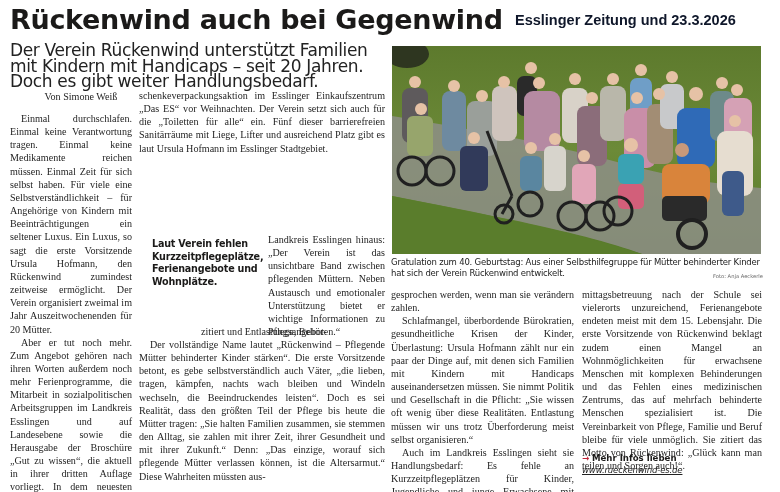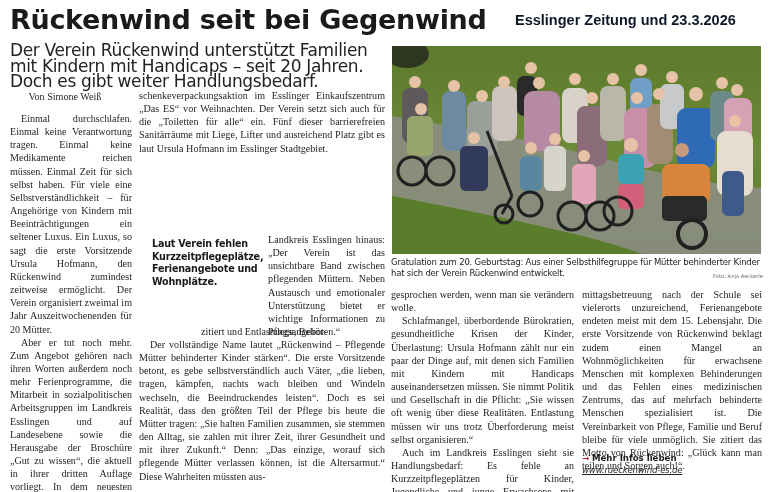--- a/index.html
+++ b/index.html
@@ -21,21 +21,21 @@
   }
   .col {
     position: absolute; font-family: "Liberation Serif", serif;
     font-size: 10.1px; line-height: 13.15px; color: #1e1e1e; text-align: justify;
     hyphens: manual;
   }
   .col p { margin: 0; text-indent: 0; }
   .col p.ind { text-indent: 11px; }
   .byline {
     position: absolute; left: 0; top: 91px; width: 130px; text-align: center;
-    font-family: "Liberation Serif", serif; font-size: 10.1px; color: #1e1e1e; padding-left: 0;
+    font-family: "Liberation Serif", serif; font-size: 10.1px; color: #1e1e1e; padding-left: 16px;
   }
   .dateline { font-family: "DejaVu Sans", sans-serif; font-weight: bold; font-size: 8.6px; letter-spacing: 0.1px; }
   .pullquote {
     position: absolute; left: 152px; top: 238px; width: 118px;
     font-family: "DejaVu Sans", sans-serif; font-weight: bold; font-size: 9.6px; line-height: 12.6px;
     color: #1b1a19; letter-spacing: -0.2px;
   }
   .photo {
     position: absolute; left: 392px; top: 46px; width: 369px; height: 208px;
     overflow: hidden; background: #5f7d33;
@@ -53,21 +53,21 @@
     position: absolute; left: 582px; top: 453px;
     font-family: "DejaVu Sans", sans-serif; font-size: 8.6px; line-height: 11.5px;
   }
   .moreinfo .arrow { color: #c0263a; font-weight: bold; }
   .moreinfo .label { font-weight: bold; color: #1b1a19; }
   .moreinfo .url { font-style: italic; text-decoration: underline; color: #222; letter-spacing: -0.2px; }
 </style>
 </head>
 <body>
 
-<div class="headline">Rückenwind seit bei Gegenwind</div>
+<div class="headline">Rückenwind auch bei Gegenwind</div>
 <div class="source">Esslinger Zeitung und 23.3.2026</div>
 <div class="subhead">Der Verein Rückenwind unterstützt Familien mit Kindern mit Handicaps – seit 20 Jahren. Doch es gibt weiter Handlungsbedarf.</div>
 
 <div class="byline">Von Simone Weiß</div>
 
 <div class="col" style="left:10px; top:112px; width:122px;">
   <p class="ind">Einmal durchschlafen. Einmal keine Verantwortung tragen. Einmal keine Medikamente reichen müssen. Einmal Zeit für sich selbst haben. Für viele eine Selbstverständlichkeit – für Angehörige von Kindern mit Beeinträchtigungen ein seltener Luxus. Ein Luxus, so sagt die erste Vorsitzende Ursula Hofmann, den Rückenwind zumindest zeitweise ermöglicht. Der Verein organisiert zweimal im Jahr Auszeitwochenenden für 20 Mütter.</p>
   <p class="ind">Aber er tut noch mehr. Zum Angebot gehören nach ihren Worten außerdem noch mehr Ferienprogramme, die Mitarbeit in sozialpolitischen Arbeitsgruppen im Landkreis Esslingen und auf Landesebene sowie die Herausgabe der Broschüre „Gut zu wissen“, die aktuell in ihrer dritten Auflage vorliegt. In dem neuesten Heft geht es auch um praktische Hilfen bei Rechtsfragen, Schulsozialarbeit, Beratungs- oder Anlaufstellen. Der Verein habe sich zudem als eine „verlässliche Anlaufstelle nicht nur für Eltern, sondern auch für Ämter und Beratungsstellen etabliert“. Ein großes Projekt ist die Ge-</p>
 </div>
 
@@ -166,25 +166,25 @@
       <circle cx="226" cy="165" r="14" fill="none" stroke="#202020" stroke-width="3"></circle>
       <rect x="270" y="118" width="48" height="40" rx="8" fill="#d9843b"></rect>
       <rect x="270" y="150" width="45" height="25" rx="5" fill="#2a2a2a"></rect>
       <circle cx="290" cy="104" r="7" fill="#c8997a"></circle>
       <circle cx="300" cy="188" r="14" fill="none" stroke="#202020" stroke-width="4"></circle>
       <rect x="330" y="125" width="22" height="45" rx="6" fill="#3e5a8a"></rect>
     </g>
   </svg>
 </div>
 
-<div class="caption">Gratulation zum 20. Geburtstag: Aus einer Selbsthilfegruppe für Mütter behinderter Kinder hat sich der Verein Rückenwind entwickelt.</div>
+<div class="caption">Gratulation zum 40. Geburtstag: Aus einer Selbsthilfegruppe für Mütter behinderter Kinder hat sich der Verein Rückenwind entwickelt.</div>
 <div class="credit">Foto: Anja Aeckerle</div>
 
 <div class="col" style="left:391px; top:288px; width:183px;">
-  <p>gesprochen werden, wenn man sie verändern wolle.</p>
+  <p>gesprochen werden, wenn man sie verändern zahlen.</p>
   <p class="ind">Schlafmangel, überbordende Bürokratien, gesundheitliche Krisen der Kinder, Überlastung: Ursula Hofmann zählt nur ein paar der Dinge auf, mit denen sich Familien mit Kindern mit Handicaps auseinandersetzen müssen. Sie nimmt Politik und Gesellschaft in die Pflicht: „Sie wissen oft wenig über diese Realitäten. Entlastung müssen wir uns trotz Überforderung meist selbst organisieren.“</p>
   <p class="ind">Auch im Landkreis Esslingen sieht sie Handlungsbedarf: Es fehle an Kurzzeitpflegeplätzen für Kinder, Jugendliche und junge Erwachsene mit Behinderungen, die Nach-</p>
 </div>
 
 <div class="col" style="left:582px; top:288px; width:180px;">
   <p>mittagsbetreuung nach der Schule sei vielerorts unzureichend, Ferienangebote endeten meist mit dem 15. Lebensjahr. Die erste Vorsitzende von Rückenwind beklagt zudem einen Mangel an Wohnmöglichkeiten für erwachsene Menschen mit komplexen Behinderungen und das Fehlen eines medizinischen Zentrums, das auf mehrfach behinderte Menschen spezialisiert ist. Die Vereinbarkeit von Pflege, Familie und Beruf bleibe für viele unmöglich. Sie zitiert das Motto von Rückenwind: „Glück kann man teilen und Sorgen auch!“.</p>
 </div>
 
 <div class="moreinfo">
   <div>

